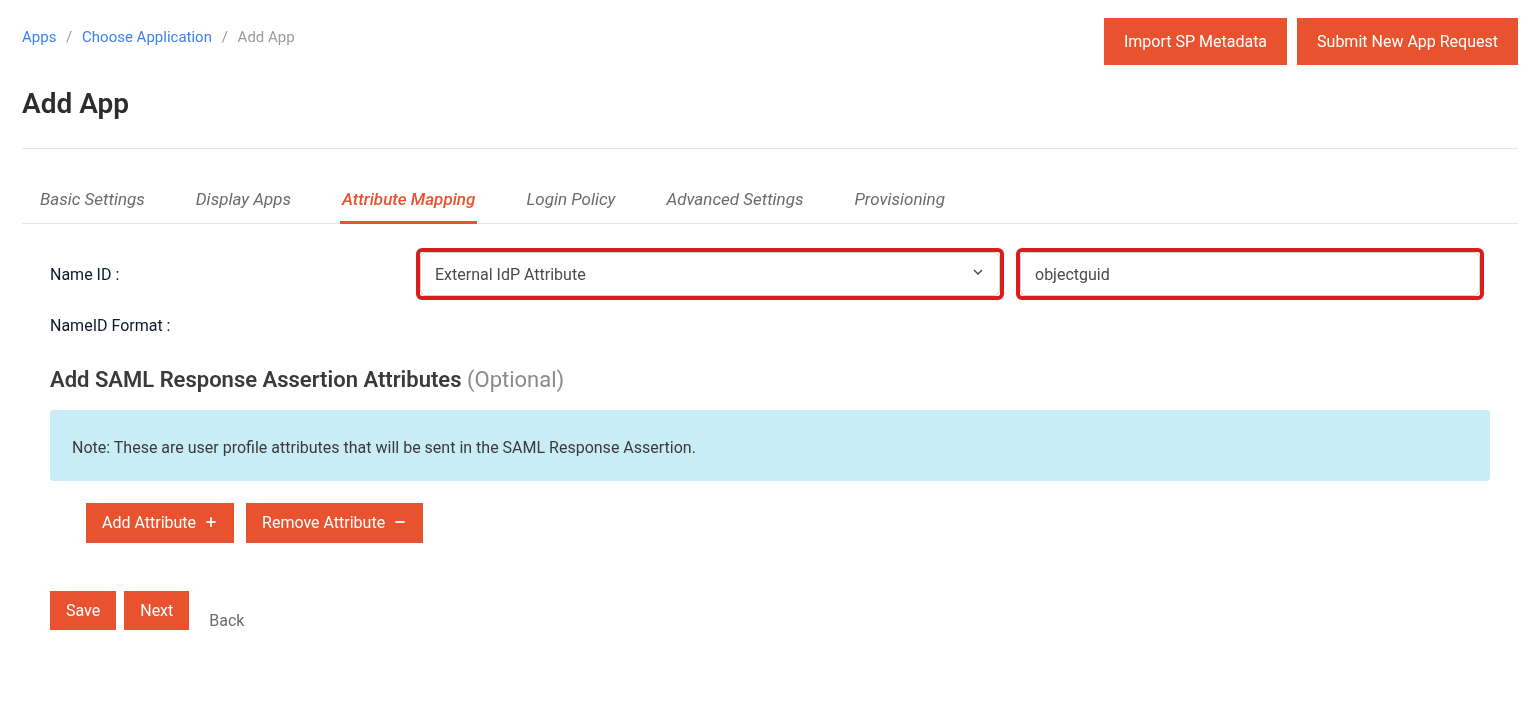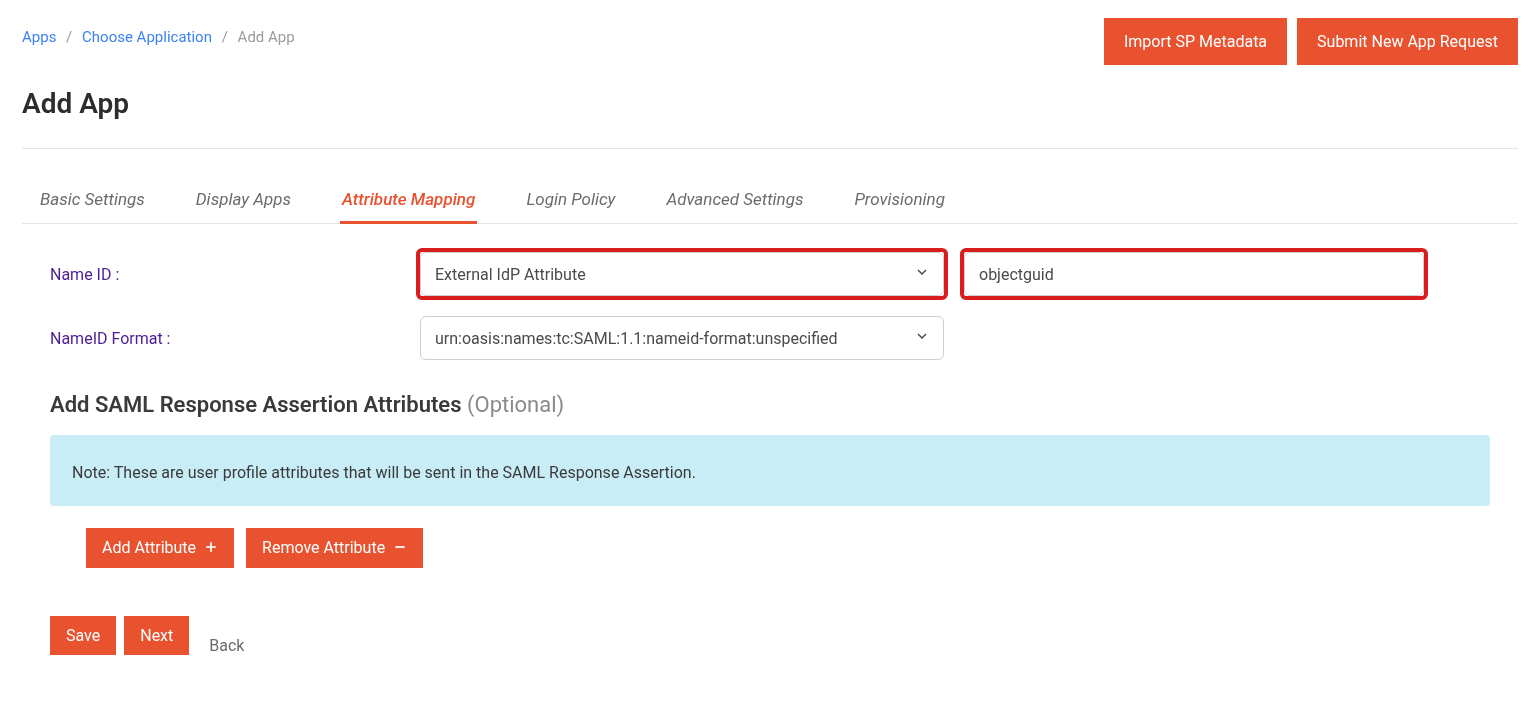--- a/index.html
+++ b/index.html
@@ -86,25 +86,25 @@
     padding: 28px 28px 0 28px;
   }
   .form-row {
     display: flex;
     align-items: center;
     margin-bottom: 20px;
   }
   .form-label {
     width: 370px;
     font-size: 16px;
-    color: #4c1d95;
+    color: #0f172a;
   }
   .select-wrap {
     position: relative;
-    width: 524px;
+    width: 580px;
   }
   .select-wrap.highlight {
     outline: 4px solid #d91c1c;
     border-radius: 2px;
   }
   .select-box, .input-box {
     width: 100%;
     height: 44px;
     border: 1px solid #d0d0d0;
     border-radius: 6px;
@@ -222,28 +222,20 @@
           </svg>
       </span>
     </div>
     <div class="input-wrap highlight">
       <input class="input-box" type="text" value="objectguid" style="">
     </div>
   </div>
 
   <div class="form-row">
     <div class="form-label">NameID Format :</div>
-    <div class="select-wrap">
-      <div class="select-box">urn:oasis:names:tc:SAML:1.1:nameid-format:unspecified</div>
-      <span class="chevron">
-        <svg width="16" height="16" viewBox="0 0 24 24" fill="none" stroke="#4a4a4a" stroke-width="2.2">
-            <polyline points="6 9 12 15 18 9"></polyline>
-          </svg>
-      </span>
-    </div>
   </div>
 
   <h2 class="section-heading">
     <span>Add SAML Response Assertion Attributes</span>
     <span class="optional">(Optional)</span>
   </h2>
 
   <div class="note-box">
     <span>Note: These are user profile attributes that will be sent in the SAML Response Assertion.</span>
   </div>

